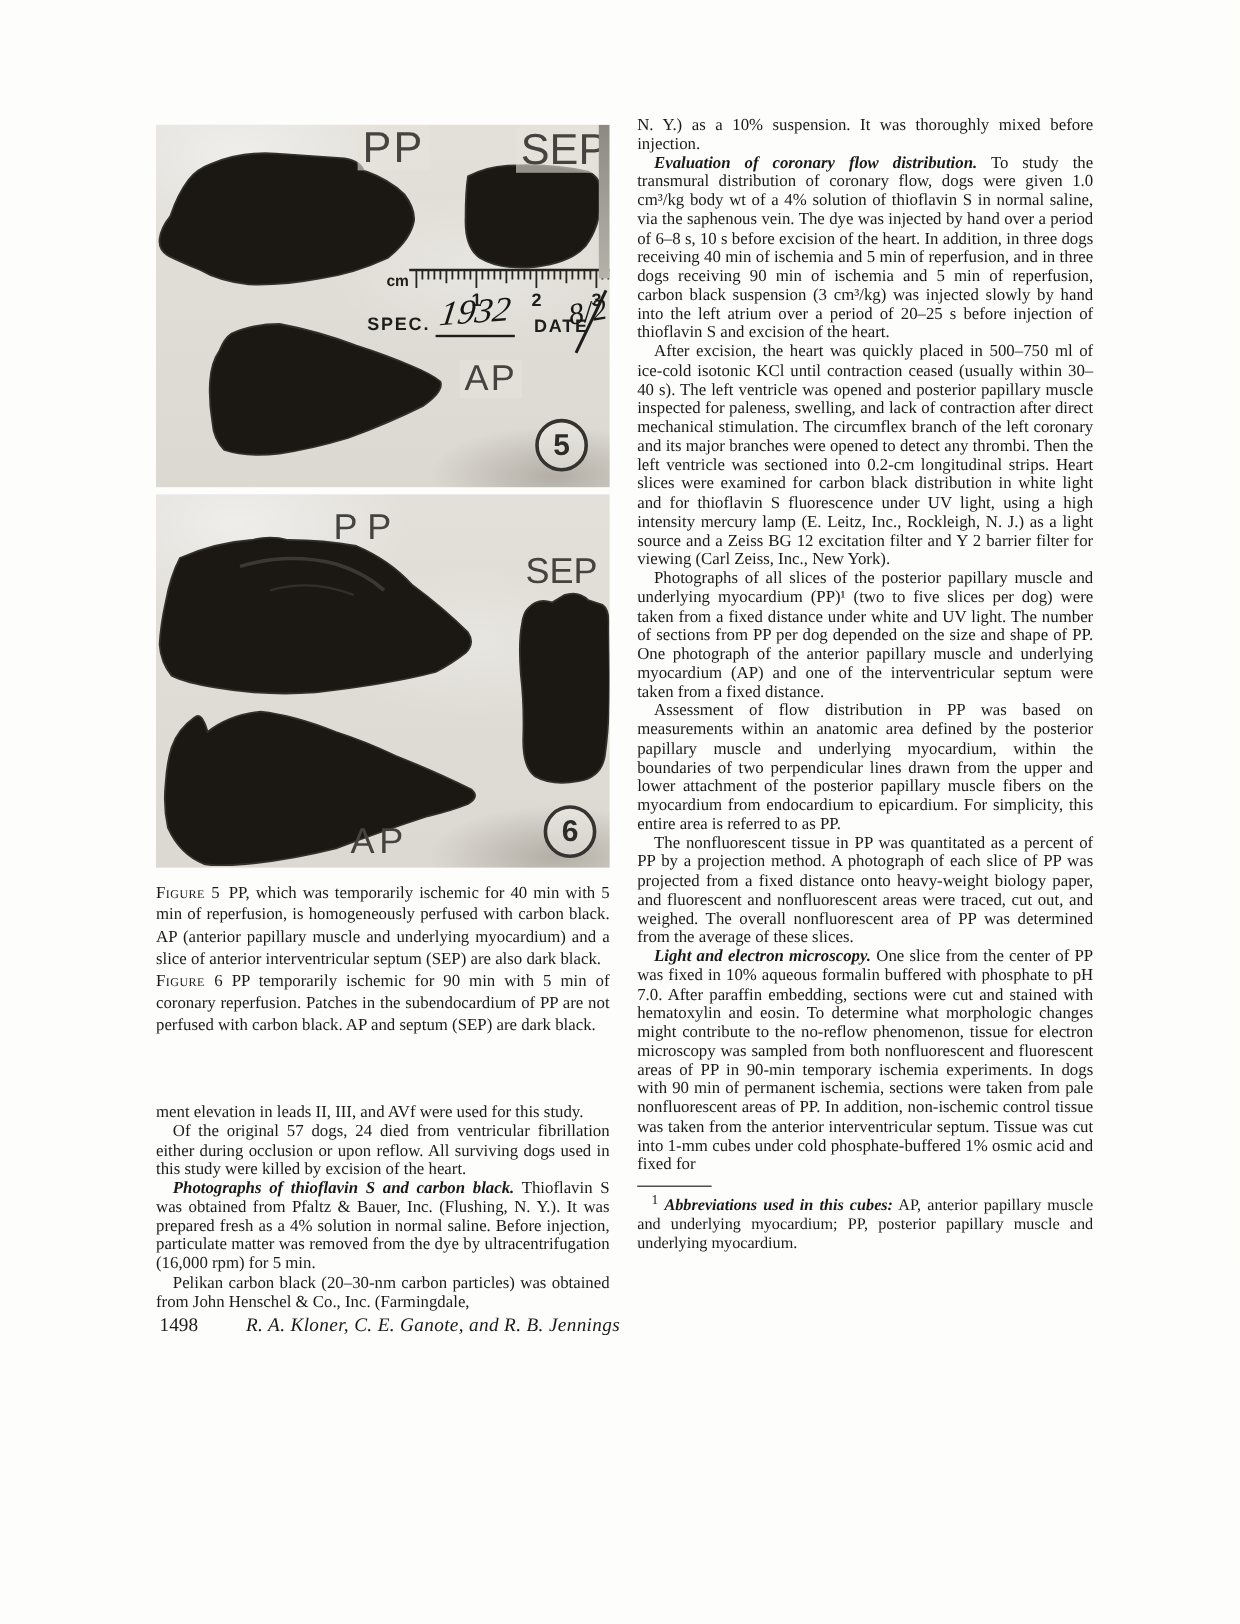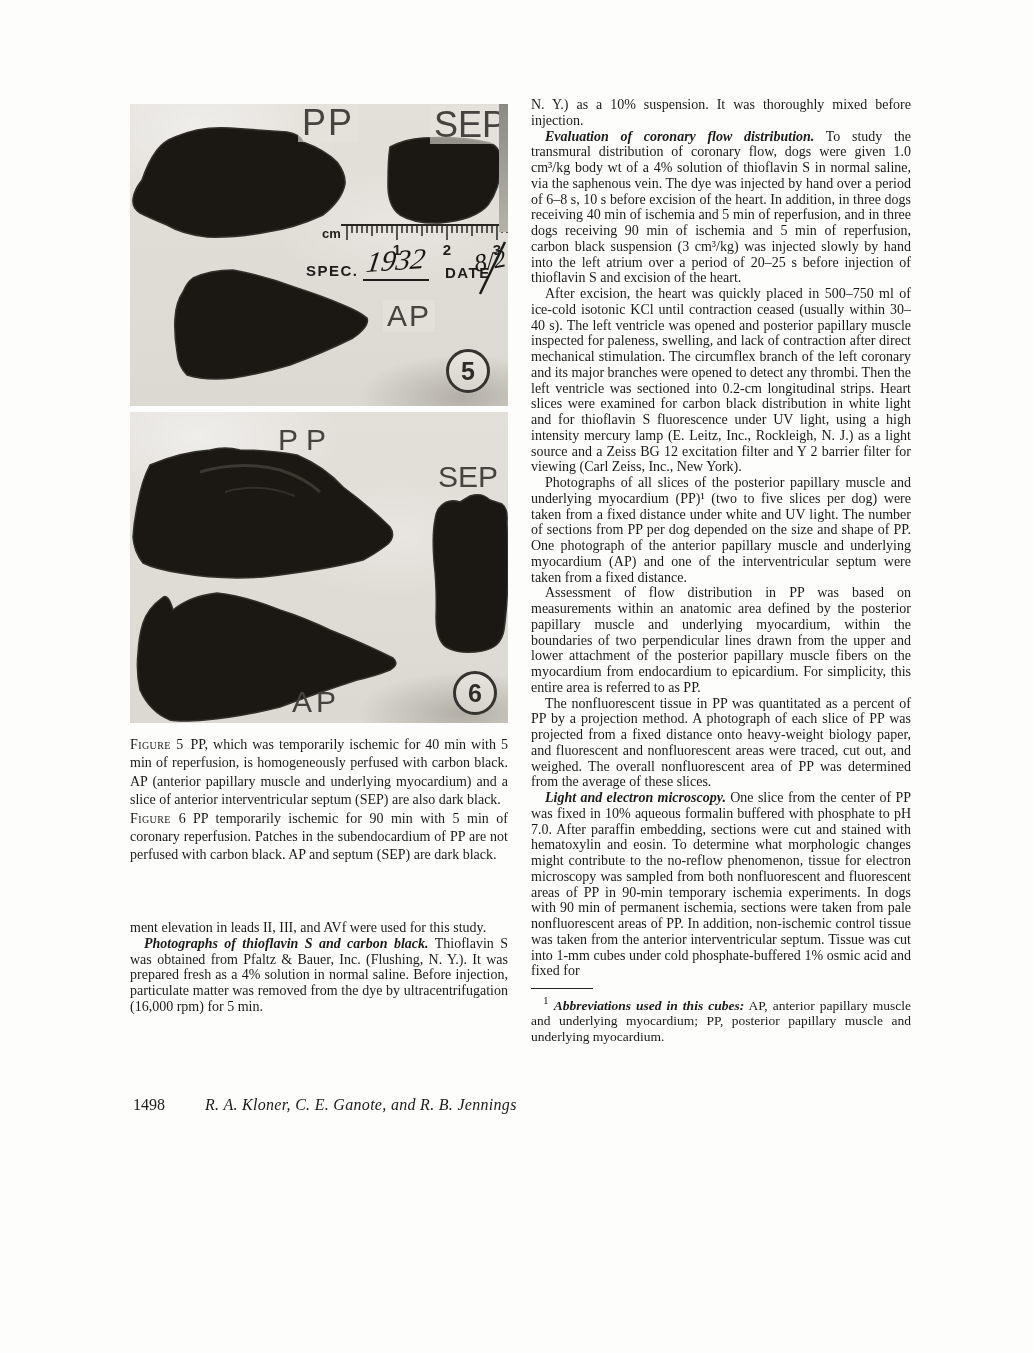--- a/index.html
+++ b/index.html
@@ -137,21 +137,23 @@
     <p>
       <span class="cap-label">Figure 5</span><span>PP, which was temporarily ischemic for 40 min with 5 min of reperfusion, is homogeneously perfused with carbon black. AP (anterior papillary muscle and underlying myocardium) and a slice of anterior interventricular septum (SEP) are also dark black.</span>
     </p>
     <p>
       <span class="cap-label">Figure 6</span><span>PP temporarily ischemic for 90 min with 5 min of coronary reperfusion. Patches in the subendocardium of PP are not perfused with carbon black. AP and septum (SEP) are dark black.</span>
     </p>
   </div>
 
   <div class="col" style="left:130px;top:920px;width:378px;">
     <p><span>ment elevation in leads II, III, and AVf were used for this study.</span></p>
+    <p class="ind"><span>Of the original 57 dogs, 24 died from ventricular fibrillation either during occlusion or upon reflow. All surviving dogs used in this study were killed by excision of the heart.</span></p>
     <p class="ind"><span class="lead-it">Photographs of thioflavin S and carbon black.</span><span> Thioflavin S was obtained from Pfaltz &amp; Bauer, Inc. (Flushing, N. Y.). It was prepared fresh as a 4% solution in normal saline. Before injection, particulate matter was removed from the dye by ultracentrifugation (16,000 rpm) for 5 min.</span></p>
+    <p class="ind"><span>Pelikan carbon black (20–30-nm carbon particles) was obtained from John Henschel &amp; Co., Inc. (Farmingdale,</span></p>
   </div>
 
   <div class="col" style="left:531px;top:97px;width:380px;">
     <p><span>N. Y.) as a 10% suspension. It was thoroughly mixed before injection.</span></p>
     <p class="ind"><span class="lead-it">Evaluation of coronary flow distribution.</span><span> To study the transmural distribution of coronary flow, dogs were given 1.0 cm³/kg body wt of a 4% solution of thioflavin S in normal saline, via the saphenous vein. The dye was injected by hand over a period of 6–8 s, 10 s before excision of the heart. In addition, in three dogs receiving 40 min of ischemia and 5 min of reperfusion, and in three dogs receiving 90 min of ischemia and 5 min of reperfusion, carbon black suspension (3 cm³/kg) was injected slowly by hand into the left atrium over a period of 20–25 s before injection of thioflavin S and excision of the heart.</span></p>
     <p class="ind"><span>After excision, the heart was quickly placed in 500–750 ml of ice-cold isotonic KCl until contraction ceased (usually within 30–40 s). The left ventricle was opened and posterior papillary muscle inspected for paleness, swelling, and lack of contraction after direct mechanical stimulation. The circumflex branch of the left coronary and its major branches were opened to detect any thrombi. Then the left ventricle was sectioned into 0.2-cm longitudinal strips. Heart slices were examined for carbon black distribution in white light and for thioflavin S fluorescence under UV light, using a high intensity mercury lamp (E. Leitz, Inc., Rockleigh, N. J.) as a light source and a Zeiss BG 12 excitation filter and Y 2 barrier filter for viewing (Carl Zeiss, Inc., New York).</span></p>
     <p class="ind"><span>Photographs of all slices of the posterior papillary muscle and underlying myocardium (PP)¹ (two to five slices per dog) were taken from a fixed distance under white and UV light. The number of sections from PP per dog depended on the size and shape of PP. One photograph of the anterior papillary muscle and underlying myocardium (AP) and one of the interventricular septum were taken from a fixed distance.</span></p>
     <p class="ind"><span>Assessment of flow distribution in PP was based on measurements within an anatomic area defined by the posterior papillary muscle and underlying myocardium, within the boundaries of two perpendicular lines drawn from the upper and lower attachment of the posterior papillary muscle fibers on the myocardium from endocardium to epicardium. For simplicity, this entire area is referred to as PP.</span></p>
     <p class="ind"><span>The nonfluorescent tissue in PP was quantitated as a percent of PP by a projection method. A photograph of each slice of PP was projected from a fixed distance onto heavy-weight biology paper, and fluorescent and nonfluorescent areas were traced, cut out, and weighed. The overall nonfluorescent area of PP was determined from the average of these slices.</span></p>
     <p class="ind"><span class="lead-it">Light and electron microscopy.</span><span> One slice from the center of PP was fixed in 10% aqueous formalin buffered with phosphate to pH 7.0. After paraffin embedding, sections were cut and stained with hematoxylin and eosin. To determine what morphologic changes might contribute to the no-reflow phenomenon, tissue for electron microscopy was sampled from both nonfluorescent and fluorescent areas of PP in 90-min temporary ischemia experiments. In dogs with 90 min of permanent ischemia, sections were taken from pale nonfluorescent areas of PP. In addition, non-ischemic control tissue was taken from the anterior interventricular septum. Tissue was cut into 1-mm cubes under cold phosphate-buffered 1% osmic acid and fixed for</span></p>

